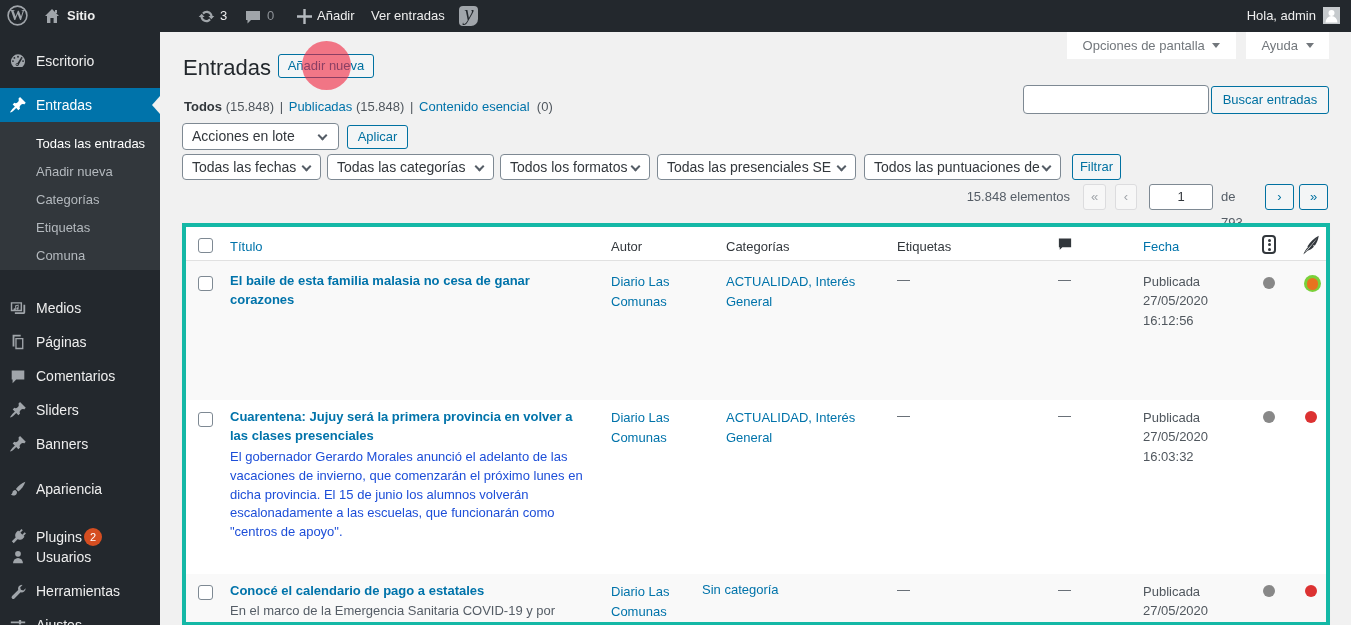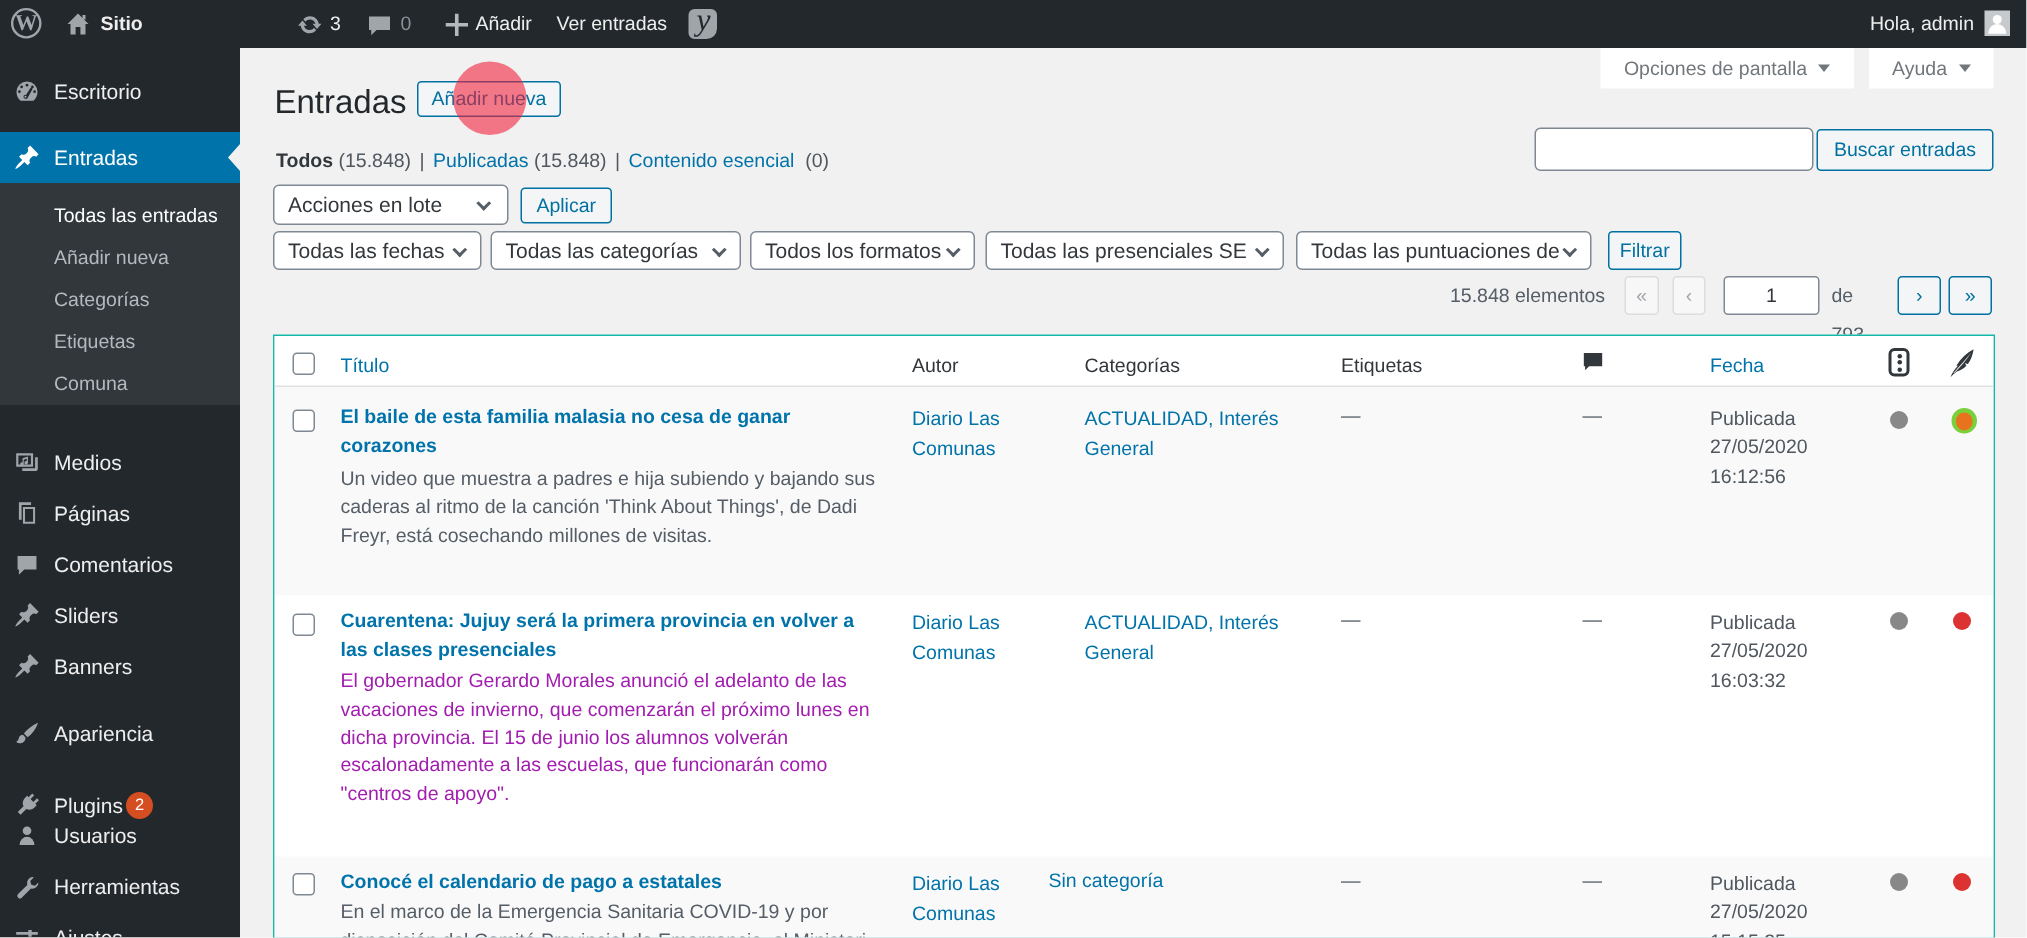--- a/index.html
+++ b/index.html
@@ -18,21 +18,21 @@
 #submenu { position:absolute; left:0; top:122px; width:160px; height:148px; background:#32373c; }
 .smi { position:absolute; left:36px; width:124px; height:28px; line-height:28px; font-size:13px; color:#b4b9be; white-space:nowrap; }
 
 #content { position:absolute; left:160px; top:32px; width:1029px; height:593px; background:#f1f1f1; }
 .btn { position:absolute; background:#f3f5f6; border:1px solid #0071a1; border-radius:3px; color:#0071a1; font-size:13px; text-align:center; font-family:"Liberation Sans",sans-serif; }
 .sel { position:absolute; background:#fff; border:1px solid #7e8993; border-radius:4px; color:#32373c; font-size:14px; white-space:nowrap; }
 .sel .tx { position:absolute; left:9px; top:0; }
 .chev { position:absolute; width:7px; height:7px; border-right:2px solid #555d66; border-bottom:2px solid #555d66; transform:rotate(45deg); }
 a, .bluelink { color:#0073aa; text-decoration:none; }
 
-#tbl { position:absolute; left:22px; top:191px; width:1148px; background:#fff; border:1px solid #14b8a6; box-shadow:0 1px 1px rgba(0,0,0,.04); }
+#tbl { position:absolute; left:22px; top:191px; width:1148px; background:#fff; border:4px solid #14b8a6; box-shadow:0 1px 1px rgba(0,0,0,.04); }
 .cb { position:absolute; width:15px; height:15px; background:#fff; border:1px solid #7e8993; border-radius:3px; }
 .dot { position:absolute; width:12px; height:12px; border-radius:50%; }
 .trow { position:absolute; left:0; width:1146px; }
 </style>
 </head>
 <body>
 <div id="adminbar">
 
   <svg class="abs" style="left:7px;top:5px" width="21" height="21" viewBox="0 0 21 21">
     <circle cx="10.5" cy="10.5" r="9.4" fill="none" stroke="#a0a5aa" stroke-width="1.6"></circle>
@@ -217,21 +217,21 @@
     </div>
   <div class="sel" style="left:340px;top:122px;width:150px;height:26px;line-height:24px;">
       <span class="tx">Todos los formatos</span>
       <span class="chev" style="right:10px;top:8px;"></span>
     </div>
   <div class="sel" style="left:497px;top:122px;width:199px;height:26px;line-height:24px;">
       <span class="tx">Todas las presenciales SE</span>
       <span class="chev" style="right:10px;top:8px;"></span>
     </div>
   <div class="sel" style="left:704px;top:122px;width:197px;height:26px;line-height:24px;">
-      <span class="tx">Todas las puntuaciones de</span>
+      <span class="tx">Todos las puntuaciones de</span>
       <span class="chev" style="right:10px;top:8px;"></span>
     </div>
   <div class="btn" style="left:912px;top:122px;width:49px;height:26px;line-height:24px;">Filtrar</div>
 
   <div class="abs" style="left:700px;top:152px;width:210px;text-align:right;font-size:13px;color:#555d66;line-height:26px;">15.848 elementos</div>
   <div class="abs" style="left:923px;top:152px;width:23px;height:26px;background:#f7f7f7;border:1px solid #dcdcde;border-radius:3px;color:#a0a5aa;text-align:center;line-height:24px;font-size:13px;">«</div>
   <div class="abs" style="left:955px;top:152px;width:22px;height:26px;background:#f7f7f7;border:1px solid #dcdcde;border-radius:3px;color:#a0a5aa;text-align:center;line-height:24px;font-size:13px;">‹</div>
   <div class="abs" style="left:989px;top:152px;width:64px;height:26px;background:#fff;border:1px solid #7e8993;border-radius:3px;color:#32373c;text-align:center;line-height:24px;font-size:13px;">1</div>
   <div class="abs" style="left:1061px;top:152px;font-size:13px;color:#555d66;line-height:26px;">de 793</div>
   <div class="abs" style="left:1105px;top:152px;width:29px;height:26px;background:#f3f5f6;border:1px solid #0071a1;border-radius:3px;color:#0071a1;text-align:center;line-height:24px;font-size:13px;">›</div>
@@ -256,35 +256,34 @@
       </div>
       <svg class="abs" style="left:1116px;top:8px;" width="18" height="21" viewBox="0 0 20 23">
         <path d="M1.5 21.5 C2.5 18.5 4.5 15.5 7 13 L5.8 12.9 C9.2 7.5 13.5 3.5 18.6 0.8 C18 4.9 16.6 8.7 14.4 11.6 L12.2 11.2 L13.2 13 C11.3 15.1 8.9 16.6 6.2 17.2 C4.4 18.6 2.8 20 1.5 21.5 Z" fill="#32373c"></path>
         <path d="M3.5 18.5 C8 13.5 12.5 8.5 17 3 C13 9 8.5 14.5 4.5 18.2 Z" fill="#fff" opacity="0.9"></path>
       </svg>
     </div>
 
     <div class="trow" style="top:34px;height:139px;background:#f9f9f9;">
       <div class="cb" style="left:12px;top:15px;"></div>
       <div class="abs bluelink" style="left:44px;top:11px;font-size:13px;font-weight:700;line-height:18.5px;">El baile de esta familia malasia no cesa de ganar<br>corazones</div>
-      <div class="abs" style="left:44px;top:51px;font-size:13px;line-height:19px;color:#555d66;">Un video que muestra a padres e hija subiendo y bajando sus<br>caderas al ritmo de la canción 'Think About Things', de Dadi<br>Freyr, está cosechando millones de visitas.</div>
       <div class="abs bluelink" style="left:425px;top:11px;font-size:13px;line-height:20px;">Diario Las<br>Comunas</div>
       <div class="abs bluelink" style="left:540px;top:11px;font-size:13px;line-height:20px;">ACTUALIDAD, Interés<br>General</div>
       <span class="abs" style="left:711px;top:11px;font-size:13px;color:#555d66;">—</span>
       <span class="abs" style="left:872px;top:11px;font-size:13px;color:#555d66;">—</span>
       <div class="abs" style="left:957px;top:11px;font-size:13px;line-height:19.4px;color:#50575e;">Publicada<br>27/05/2020<br>16:12:56</div>
       <div class="dot" style="left:1077px;top:15.6px;background:#888;"></div>
       <div class="abs" style="left:1118px;top:14.3px;width:17px;height:17px;border-radius:50%;background:#7ad03a;"></div>
       <div class="abs" style="left:1120.7px;top:17px;width:11.6px;height:11.6px;border-radius:50%;background:#e8731f;"></div>
     </div>
 
     <div class="trow" style="top:173px;height:174px;background:#fff;">
       <div class="cb" style="left:12px;top:12px;"></div>
       <div class="abs bluelink" style="left:44px;top:8px;font-size:13px;font-weight:700;line-height:18.5px;">Cuarentena: Jujuy será la primera provincia en volver a<br>las clases presenciales</div>
-      <div class="abs" style="left:44px;top:48px;font-size:13px;line-height:18.8px;color:#a21caf;">El gobernador Gerardo Morales anunció el adelanto de las<br>vacaciones de invierno, que comenzarán el próximo lunes en<br>dicha provincia. El 15 de junio los alumnos volverán<br>escalonadamente a las escuelas, que funcionarán como<br>"centros de apoyo".</div>
+      <div class="abs" style="left:44px;top:48px;font-size:13px;line-height:18.8px;color:#1d4ed8;">El gobernador Gerardo Morales anunció el adelanto de las<br>vacaciones de invierno, que comenzarán el próximo lunes en<br>dicha provincia. El 15 de junio los alumnos volverán<br>escalonadamente a las escuelas, que funcionarán como<br>"centros de apoyo".</div>
       <div class="abs bluelink" style="left:425px;top:8px;font-size:13px;line-height:20px;">Diario Las<br>Comunas</div>
       <div class="abs bluelink" style="left:540px;top:8px;font-size:13px;line-height:20px;">ACTUALIDAD, Interés<br>General</div>
       <span class="abs" style="left:711px;top:8px;font-size:13px;color:#555d66;">—</span>
       <span class="abs" style="left:872px;top:8px;font-size:13px;color:#555d66;">—</span>
       <div class="abs" style="left:957px;top:8px;font-size:13px;line-height:19.4px;color:#50575e;">Publicada<br>27/05/2020<br>16:03:32</div>
       <div class="dot" style="left:1077px;top:11px;background:#888;"></div>
       <div class="dot" style="left:1119px;top:11px;background:#dc3232;"></div>
     </div>
 
     <div class="trow" style="top:347px;height:110px;background:#f9f9f9;">

